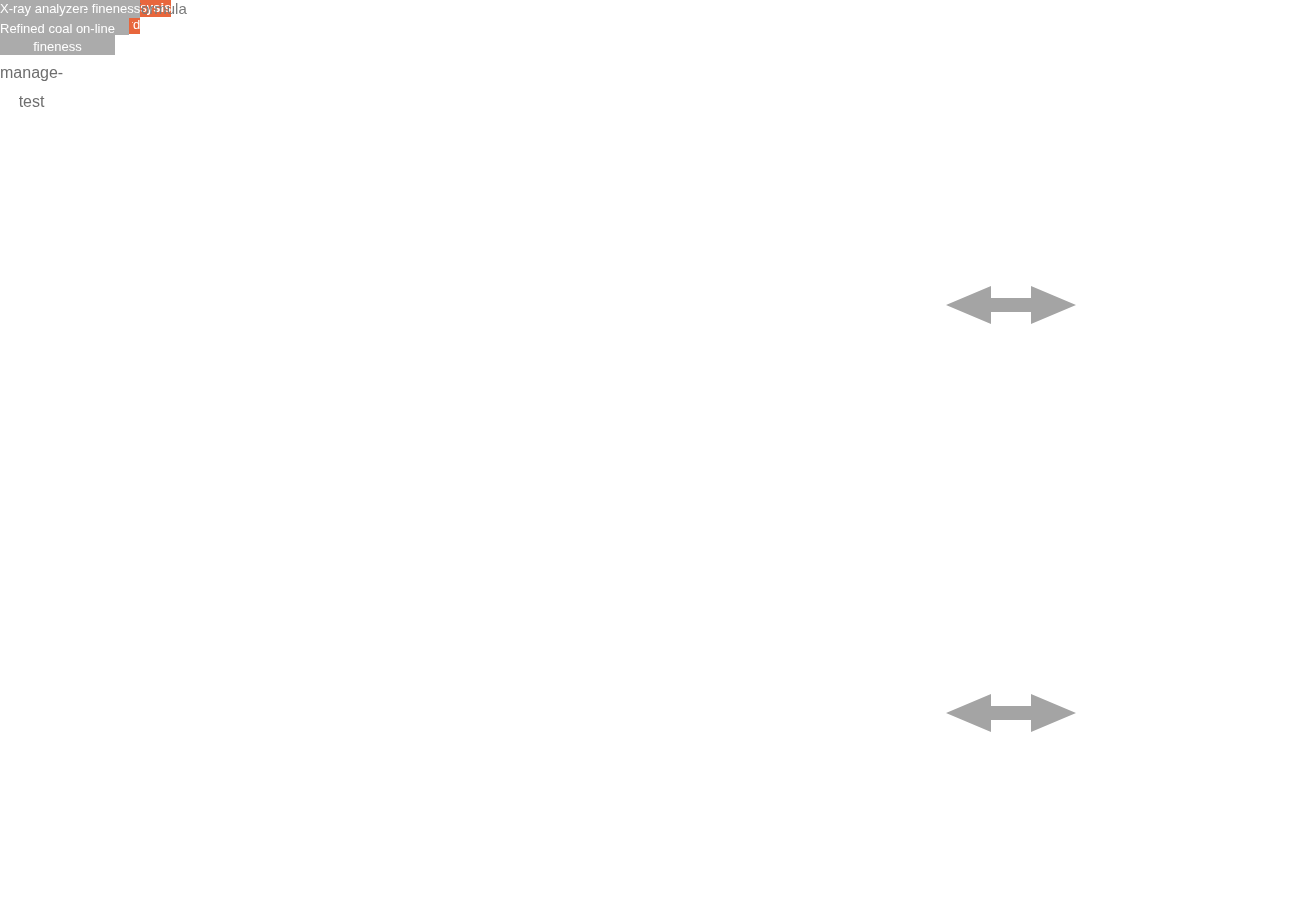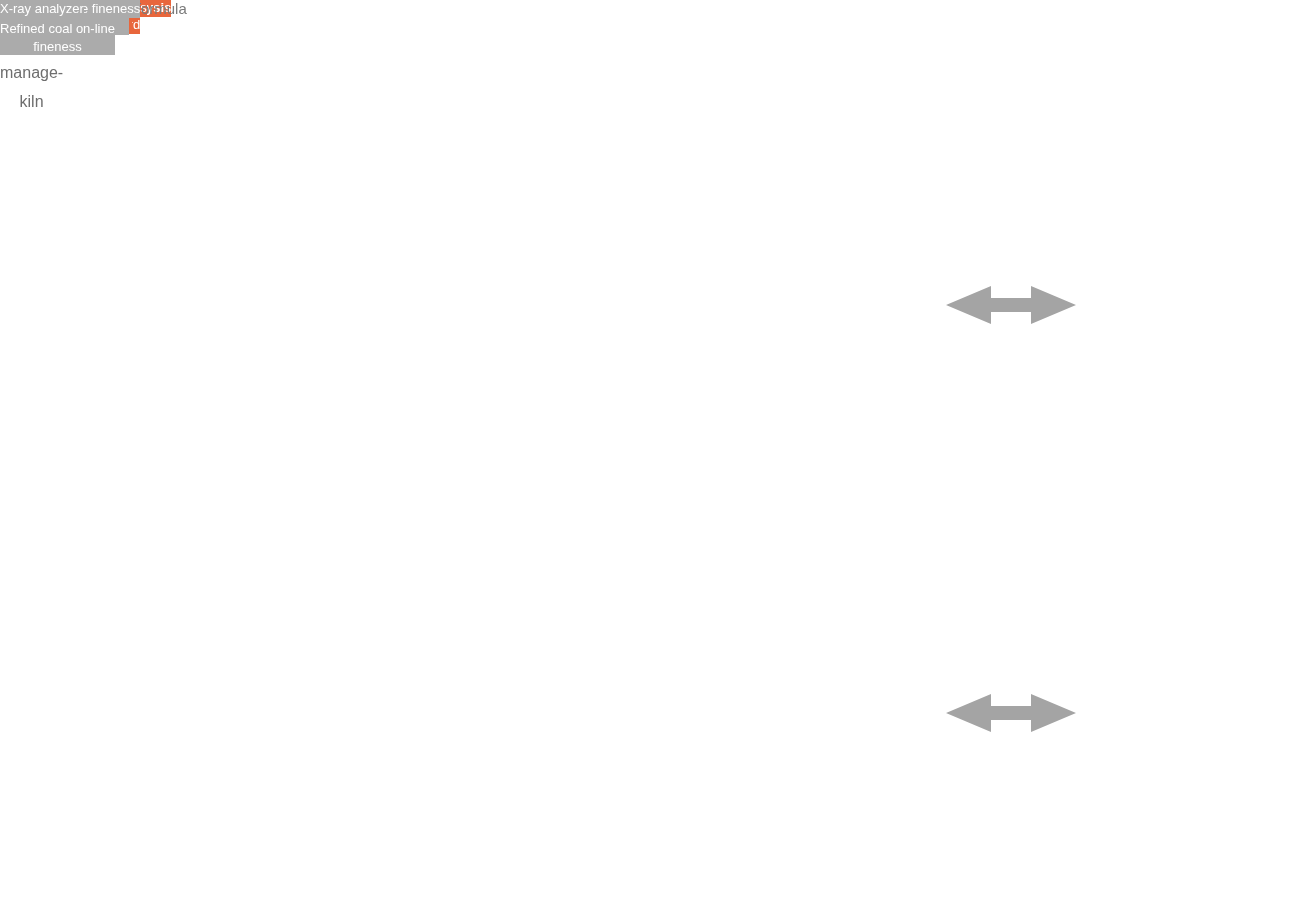--- a/index.html
+++ b/index.html
@@ -34,21 +34,21 @@
 
   <div class="abs panel" style="left:0;top:97;width:993;height:799;"></div>
   <div class="abs divider" style="left:99;top:98;width:1;height:797;"></div>
   <div class="abs divider" style="left:100;top:598;width:892;height:1;"></div>
   <div class="abs divider" style="left:100;top:741;width:892;height:1;"></div>
 
   <div class="abs vlabel" style="left:0;top:340;width:99;height:132;">
     <div>Quality</div>
     <div>control</div>
     <div>manage-</div>
-    <div>kiln</div>
+    <div>test</div>
   </div>
 
   <div class="abs hdr" style="left:104;top:129;width:260;">Quality inspection record</div>
   <div class="abs hdr" style="left:454;top:129;width:200;">Quality record</div>
   <div class="abs hdr" style="left:762;top:129;width:200;">Quality statistics</div>
 
   <div class="abs btn" style="left:152;top:194;width:165;height:42;"><span>Quality control record</span><b></b></div>
   <div class="abs btn" style="left:365;top:194;width:164;height:42;"><span>In &amp; out flow of
 raw material</span><b></b></div>
   <div class="abs btn" style="left:565;top:194;width:164;height:42;"><span>Clinker at kiln outlet

